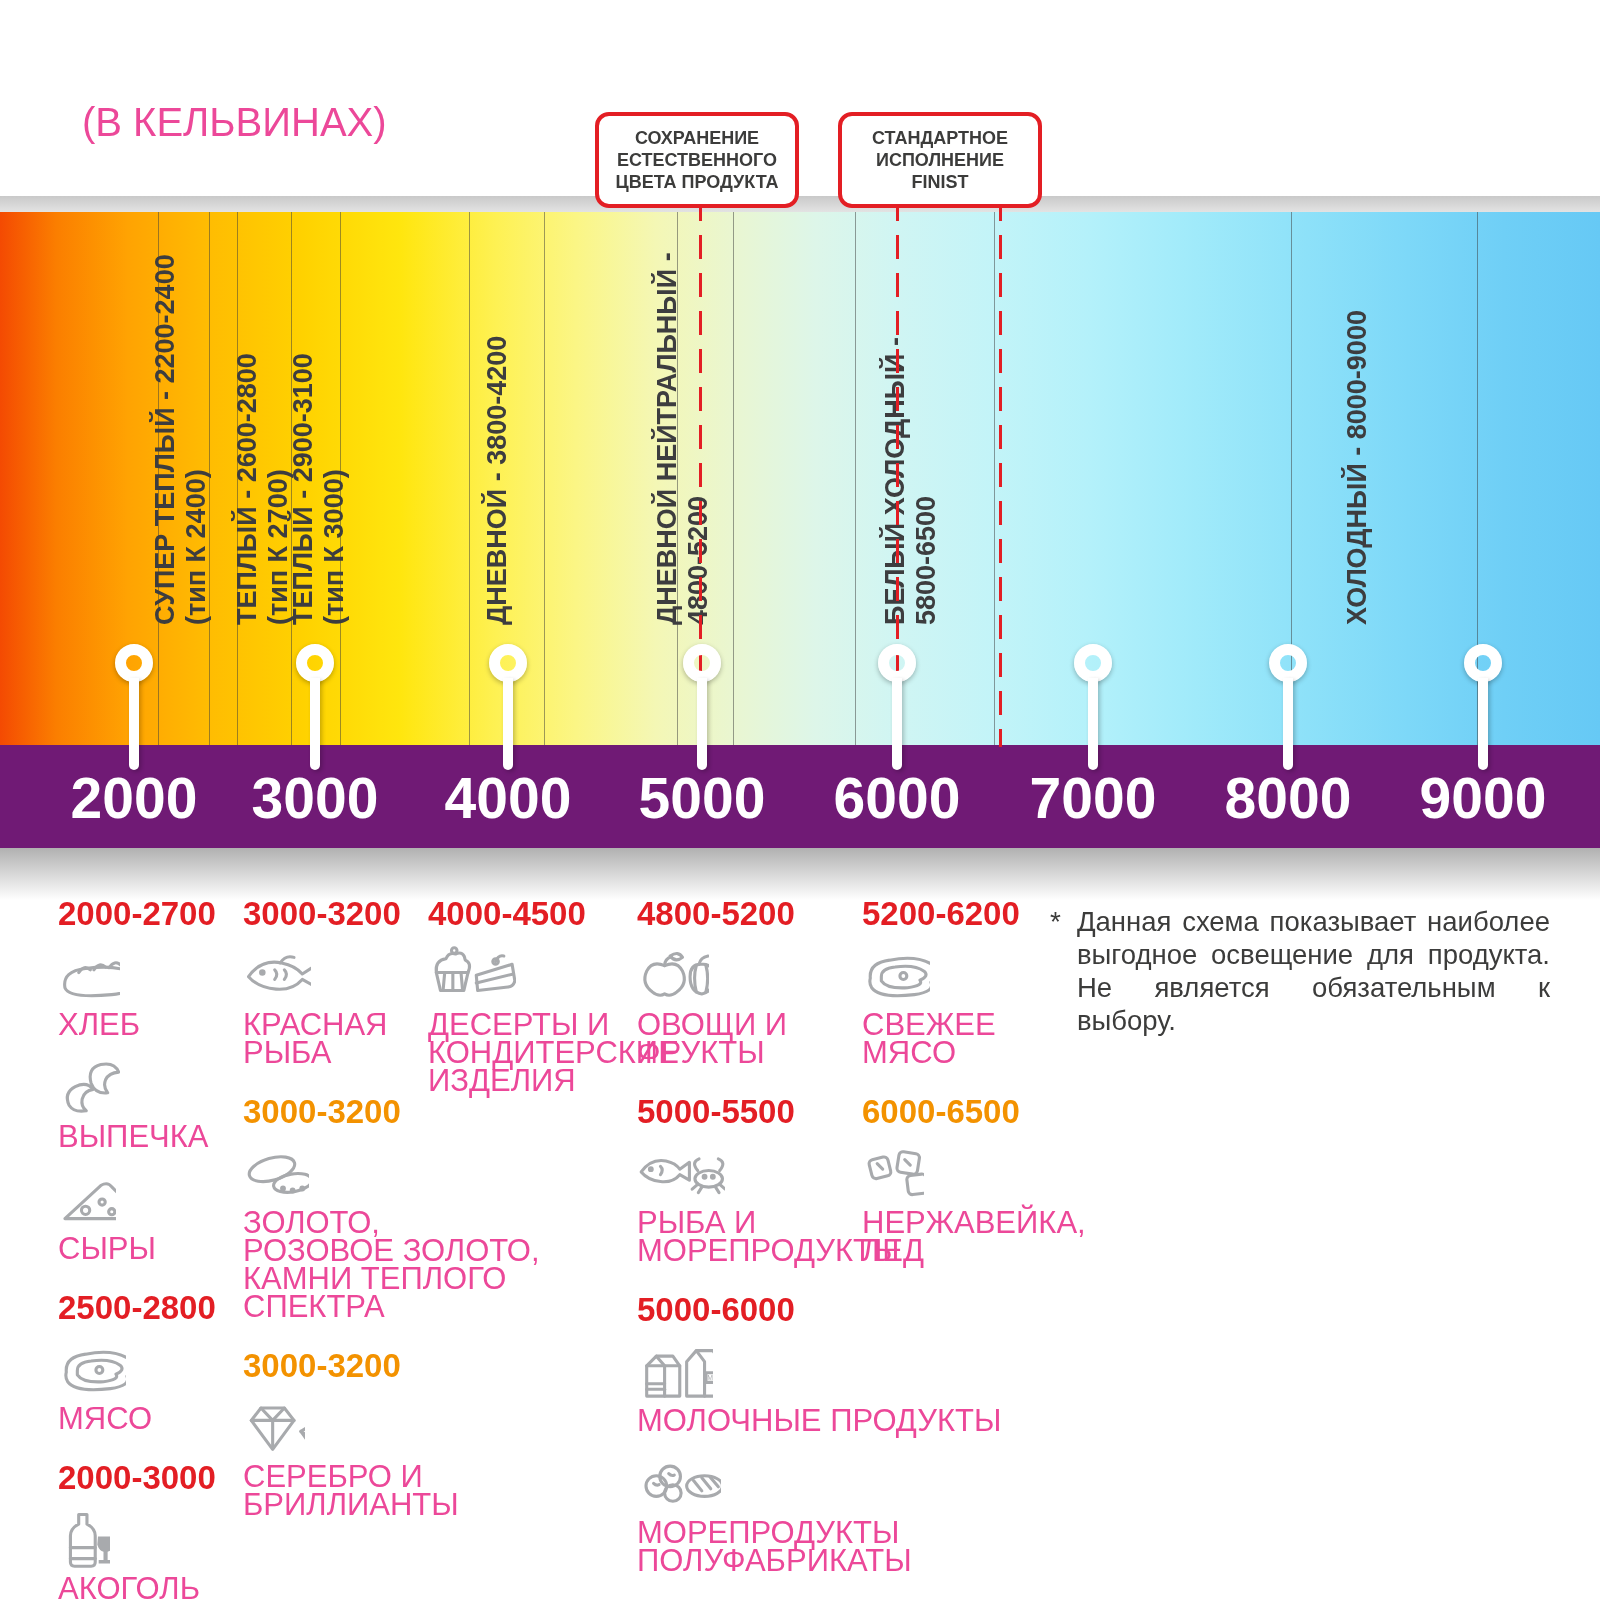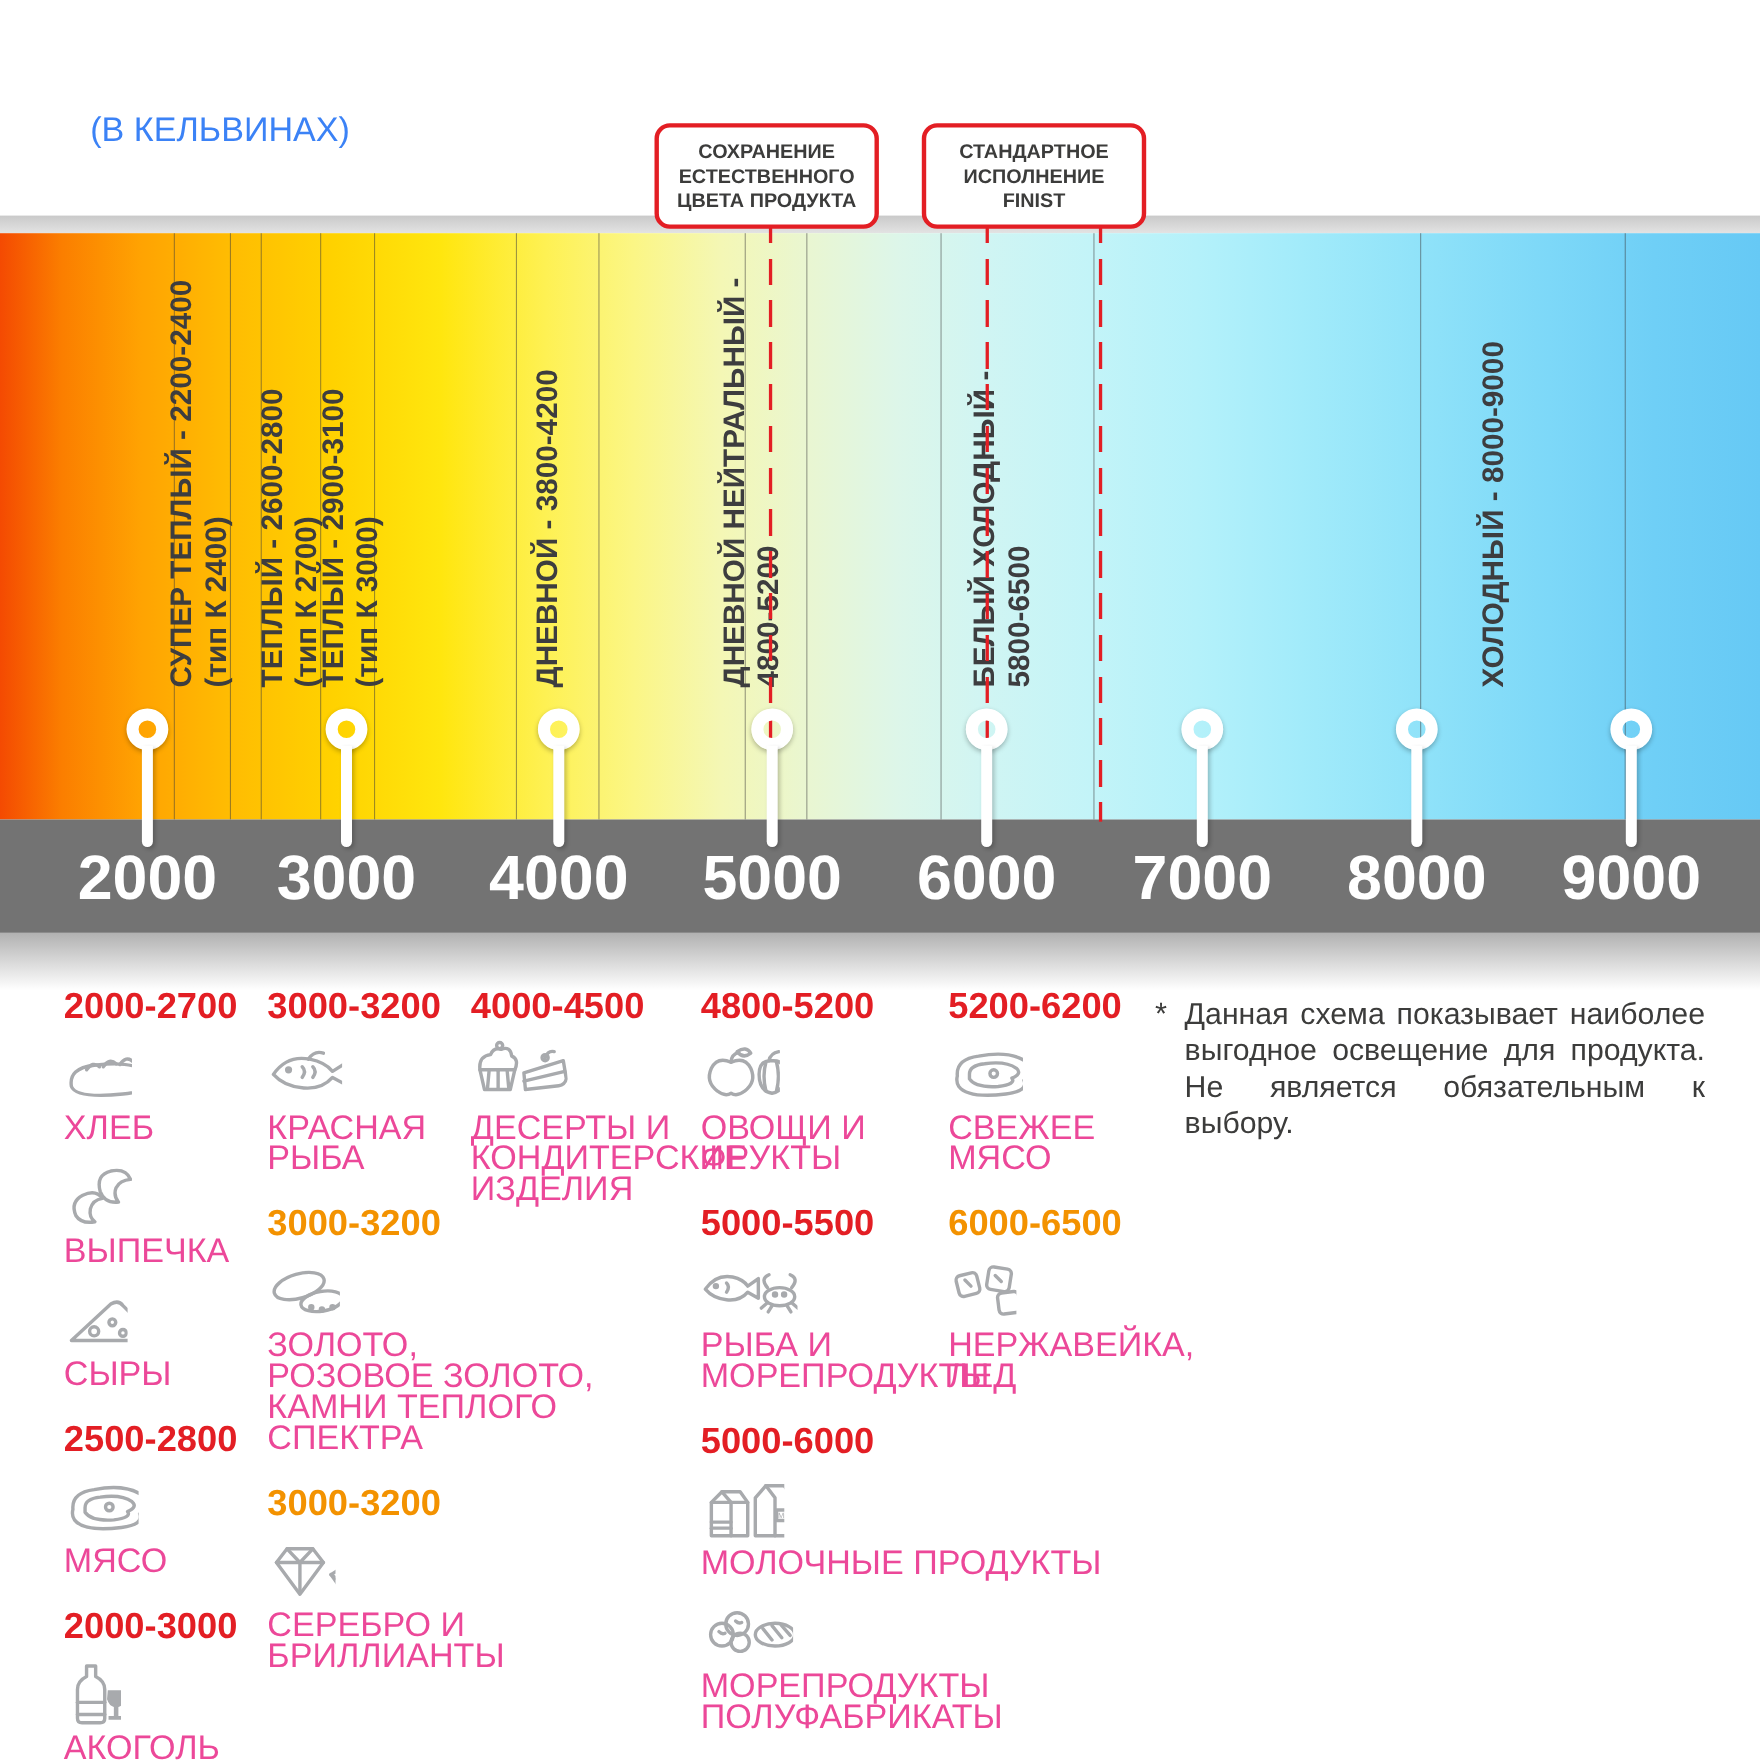--- a/index.html
+++ b/index.html
@@ -1,42 +1,42 @@
 <!DOCTYPE html>
 <html><head>
 <meta charset="utf-8">
 <style>
   html,body{margin:0;padding:0;background:#fff;}
   .stage{position:relative;width:1600px;height:1600px;background:#fff;overflow:hidden;
          font-family:"Liberation Sans",sans-serif;}
   
   .title{position:absolute;left:82px;top:40px;margin:0;font-size:47px;font-weight:bold;
          color:#E31E24;letter-spacing:.5px;}
-  .subtitle{position:absolute;left:82px;top:100px;font-size:31px;color:#3b82f6;}
+  .subtitle{position:absolute;left:82px;top:100px;font-size:40px;color:#ec4899;}
   
   .callout{position:absolute;top:112px;z-index:9;background:#fff;border:4px solid #E31E24;
            border-radius:14px;padding:11px 12px;text-align:center;font-weight:bold;
            font-size:18px;line-height:22px;color:#3C3C3B;}
   .callout span{white-space:pre-line;}
   #callout-0{left:595px;width:172px;}
   #callout-1{left:838px;width:172px;}
   
   .strip-top{position:absolute;left:0;top:196px;width:1600px;height:16px;z-index:1;
              background:linear-gradient(180deg,#c9c9c9,#e3e3e3);}
   .gradient{position:absolute;left:0;top:212px;width:1600px;height:533px;z-index:2;
     background:linear-gradient(90deg,
       #F44A02 0%,#FB7E00 3.5%,#FFA302 8%,#FFBC02 13%,#FFD200 19%,#FFE60E 25%,
       #FEF153 31%,#FBF685 36%,#F4F7B5 41%,#E9F6D2 46%,#DDF6E9 51%,#D0F5F3 56%,
       #C3F4F8 62%,#B4F1FA 68%,#A2EBFA 74%,#8FE2F9 81%,#7DD8F8 88%,#6FCFF6 94%,#66C9F5 100%);}
   .gridline{position:absolute;top:0;width:1px;height:100%;background:rgba(60,60,60,.5);}
   .band-label{position:absolute;transform:rotate(-90deg);transform-origin:0 0;
               font-weight:bold;font-size:27px;line-height:31px;color:#3D3D3F;white-space:nowrap;}
   .dash{position:absolute;top:197px;width:3px;height:550px;z-index:4;
         background:repeating-linear-gradient(180deg,#E31E24 0 24px,transparent 24px 38px);}
-  .scalebar{position:absolute;left:0;top:745px;width:1600px;height:103px;background:#737373;z-index:3;}
+  .scalebar{position:absolute;left:0;top:745px;width:1600px;height:103px;background:#701a75;z-index:3;}
   .tick{position:absolute;top:20px;transform:translateX(-50%);font-size:57px;font-weight:bold;color:#fff;}
   .strip-bottom{position:absolute;left:0;top:848px;width:1600px;height:52px;z-index:1;
                 background:linear-gradient(180deg,rgba(125,125,125,.6),rgba(255,255,255,0));}
   
   .pin{position:absolute;z-index:6;width:38px;}
   .pin .ring{width:16px;height:16px;border:11px solid #fff;border-radius:50%;
              box-shadow:0 2px 5px rgba(0,0,0,.28);}
   .pin .stem{position:absolute;left:14px;top:34px;width:10px;height:92px;background:#fff;
              border-radius:0 0 5px 5px;box-shadow:2px 2px 4px rgba(0,0,0,.22);}
   

